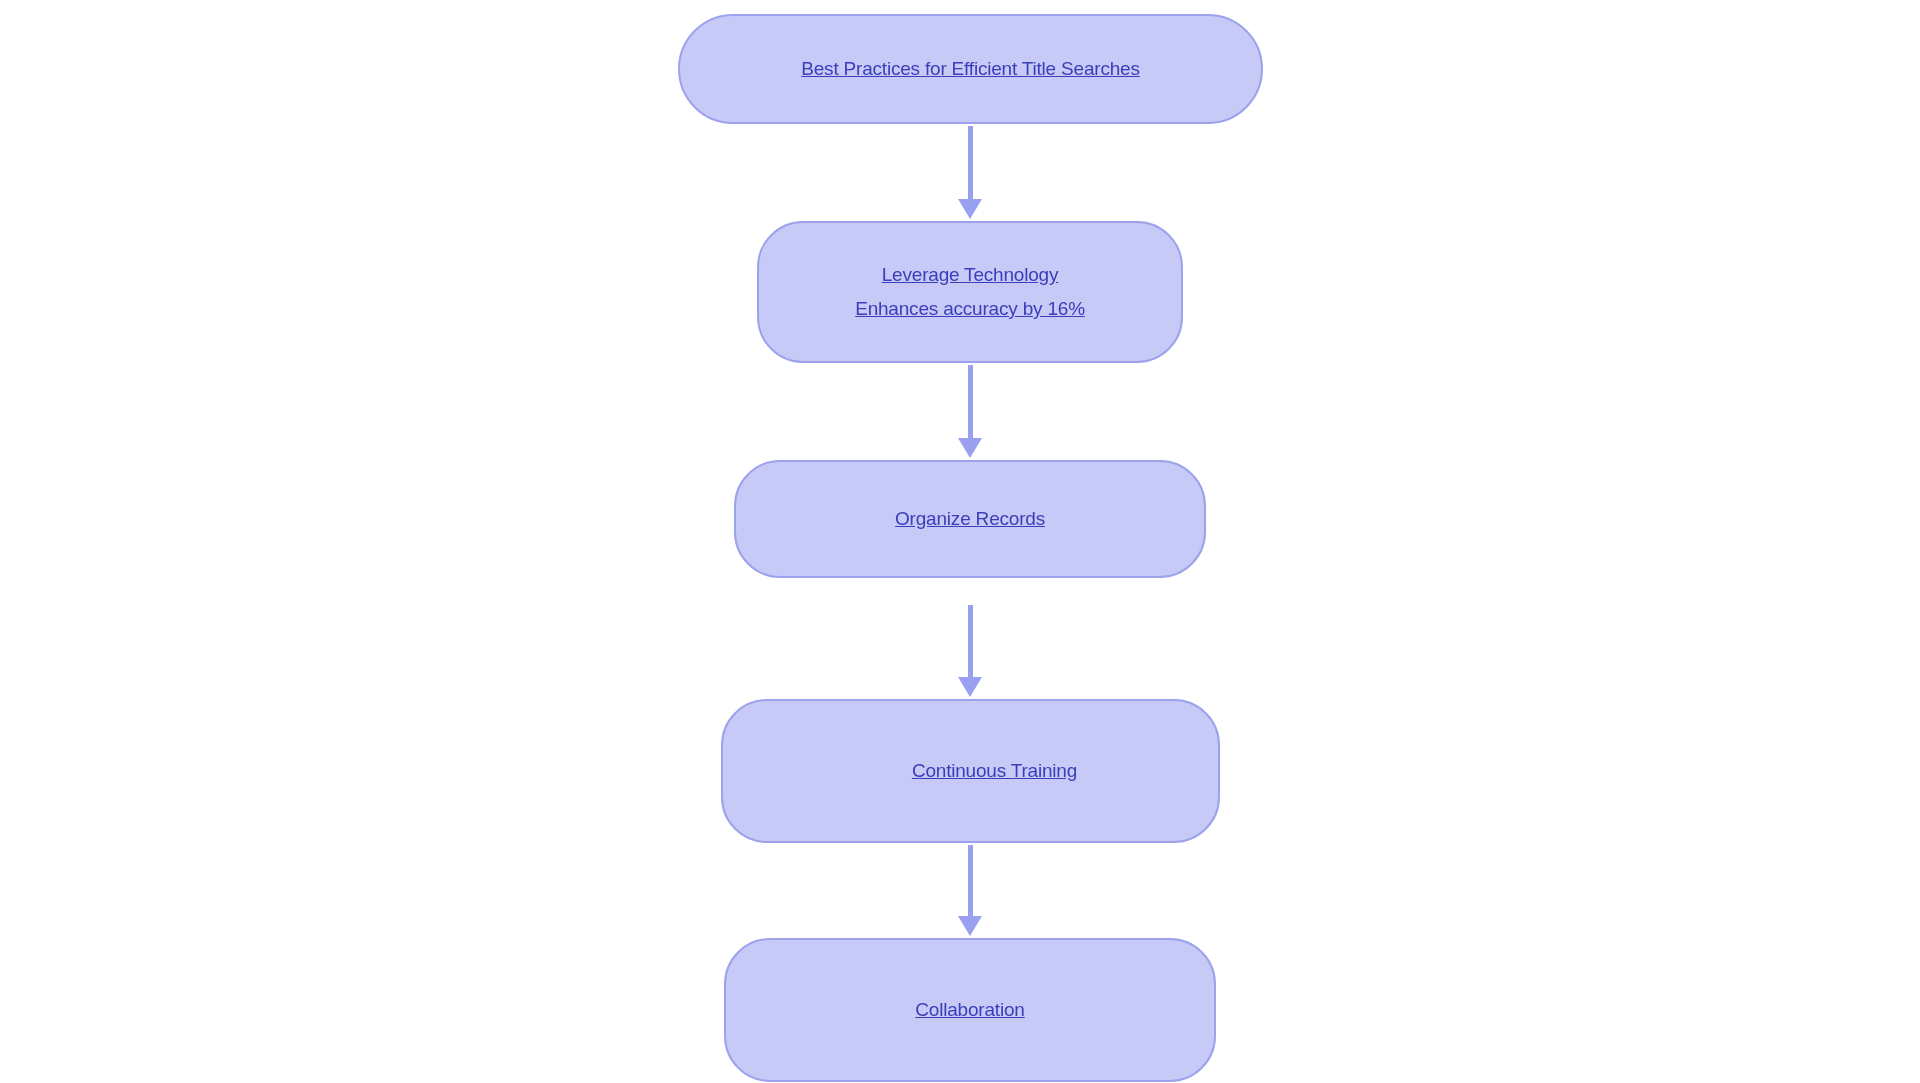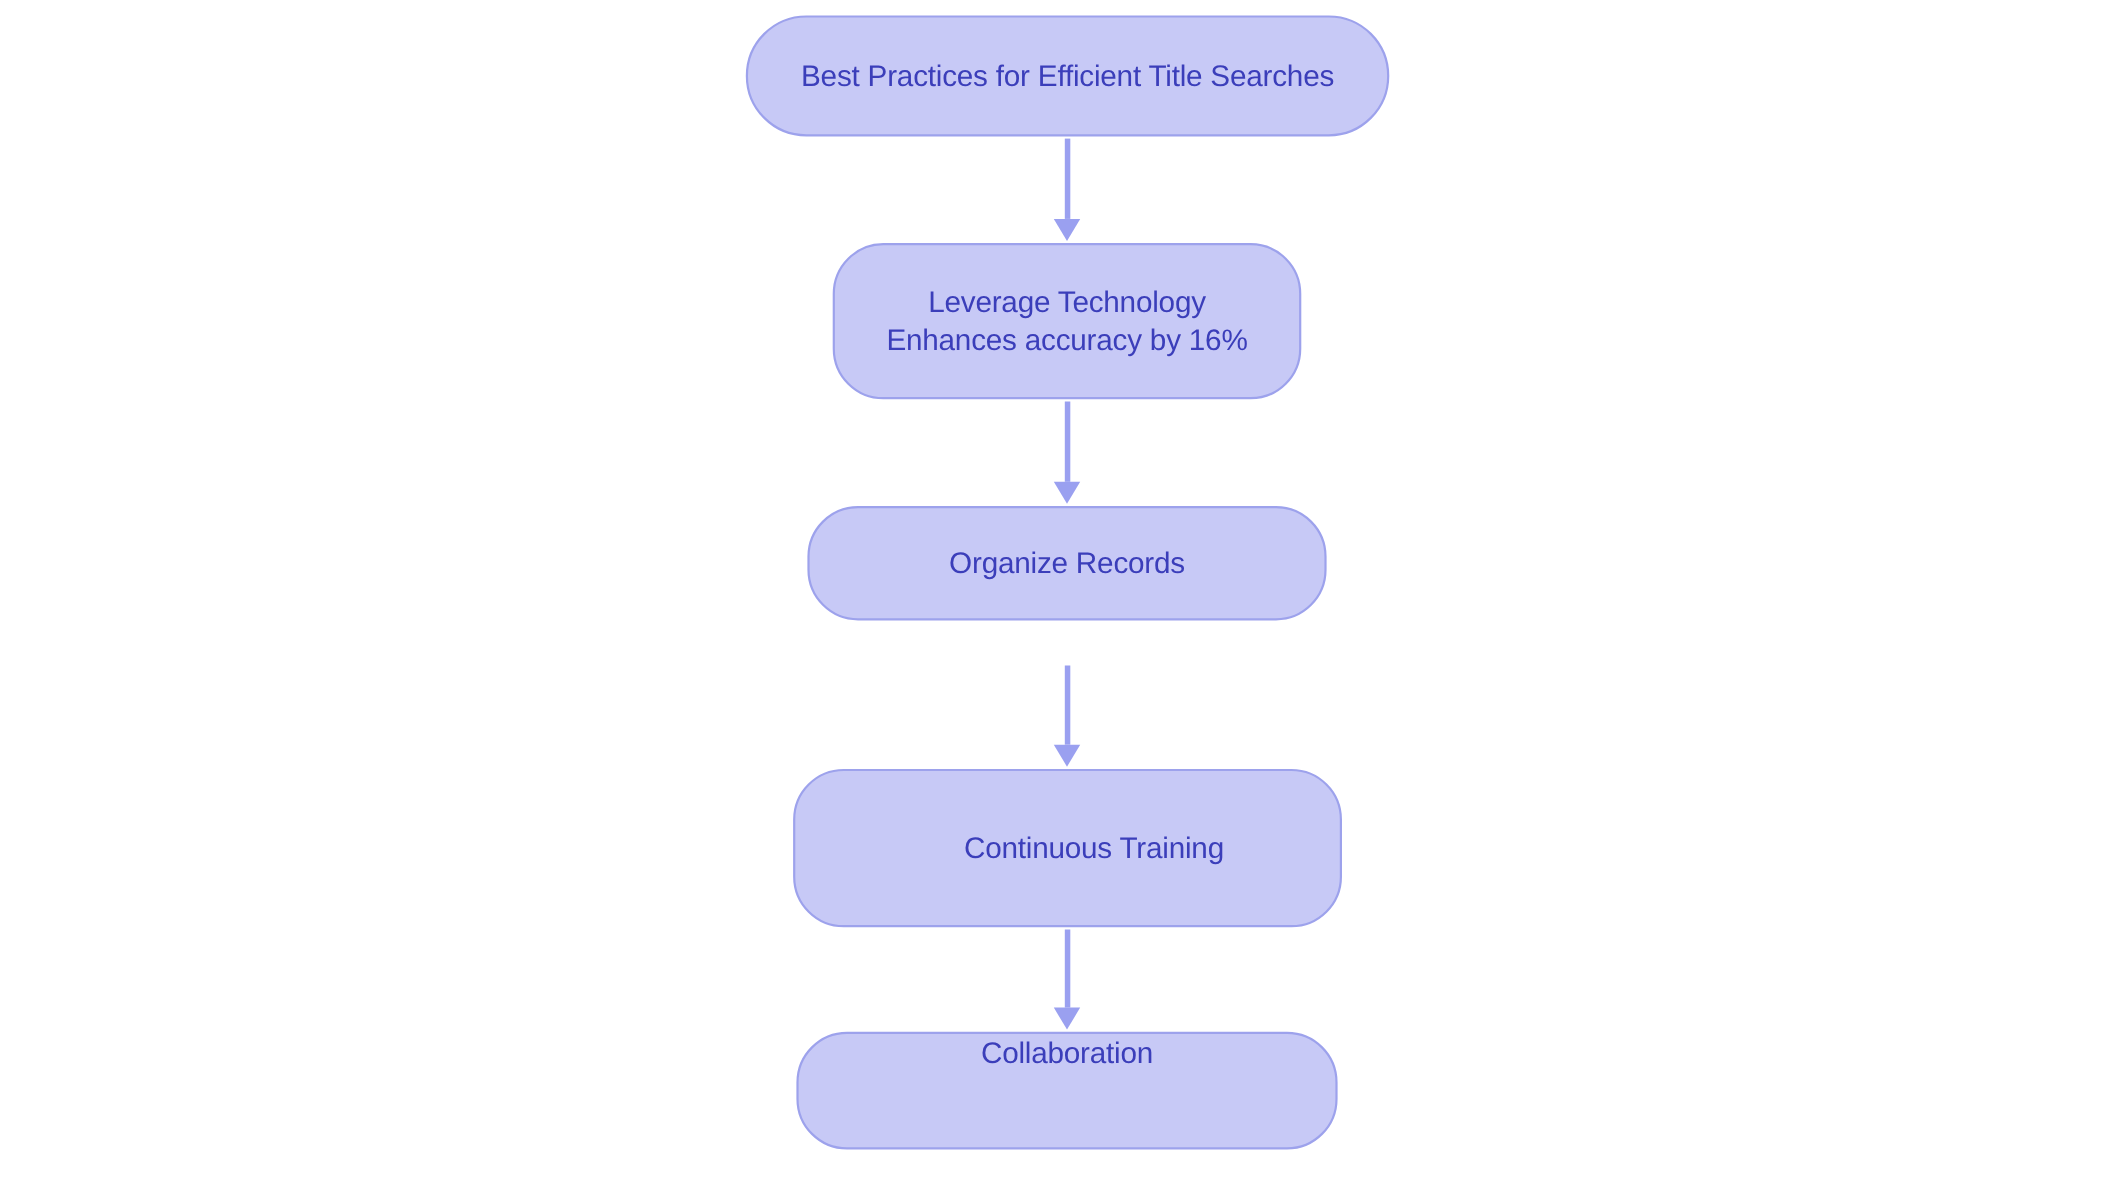--- a/index.html
+++ b/index.html
@@ -24,29 +24,30 @@
   .node {
     position: absolute;
     background: var(--node-fill);
     border: 2px solid var(--node-border);
     display: flex;
     flex-direction: column;
     align-items: center;
     justify-content: center;
     text-align: center;
     color: var(--node-text);
-    font-size: 27px;
+    font-size: 19px;
     line-height: 34px;
     letter-spacing: -0.2px;
+    text-decoration: underline;
   }
   .node-0 { left: 678px; top: 14px;  width: 585px; height: 110px; border-radius: 55px; }
   .node-1 { left: 757px; top: 221px; width: 426px; height: 142px; border-radius: 46px; align-items: center; }
-  .node-2 { left: 734px; top: 460px; width: 472px; height: 104px; border-radius: 46px; }
+  .node-2 { left: 734px; top: 460px; width: 472px; height: 118px; border-radius: 46px; }
   .node-3 { left: 721px; top: 699px; width: 499px; height: 144px; border-radius: 46px; padding-left: 48px; }
-  .node-4 { left: 724px; top: 938px; width: 492px; height: 107px; border-radius: 46px; justify-content: space-between; }
+  .node-4 { left: 724px; top: 938px; width: 492px; height: 144px; border-radius: 46px; }
   .arrow {
     position: absolute;
     left: 958px;
     width: 24px;
     display: flex;
     flex-direction: column;
     align-items: center;
   }
   .arrow-line {
     width: 5px;

